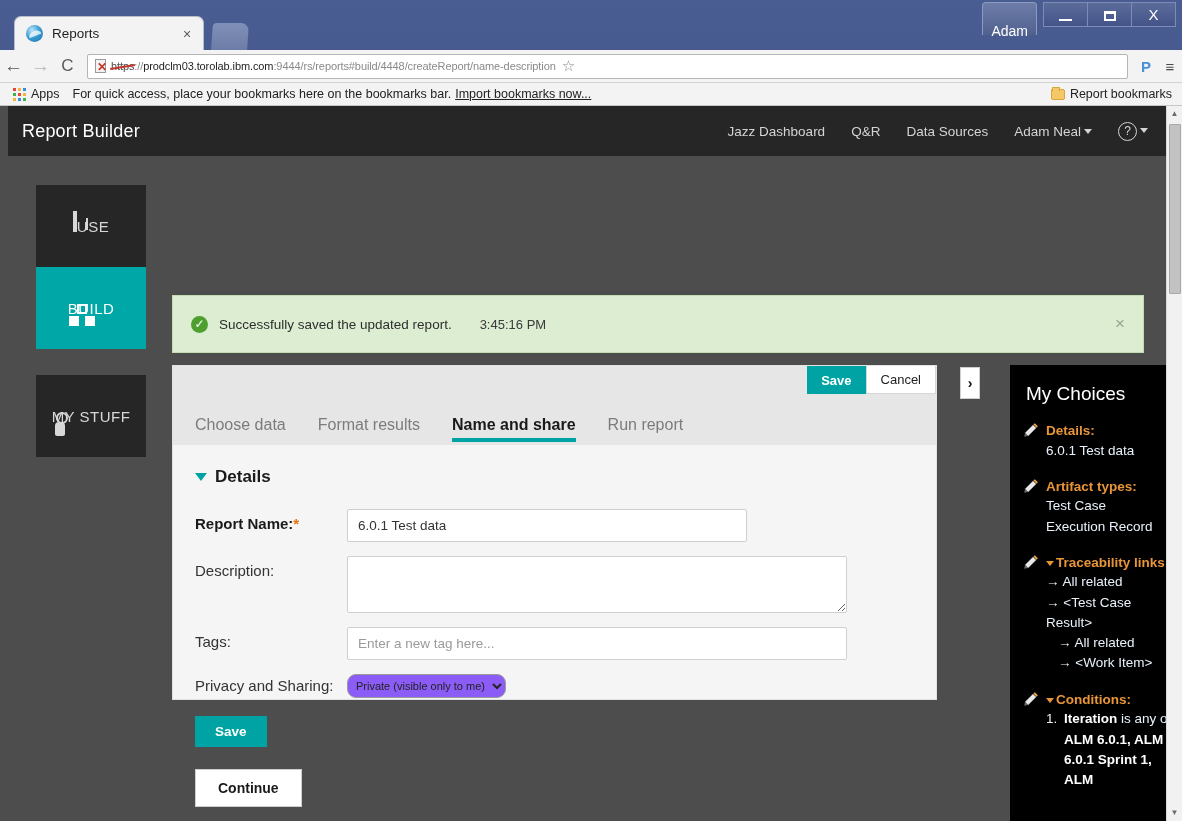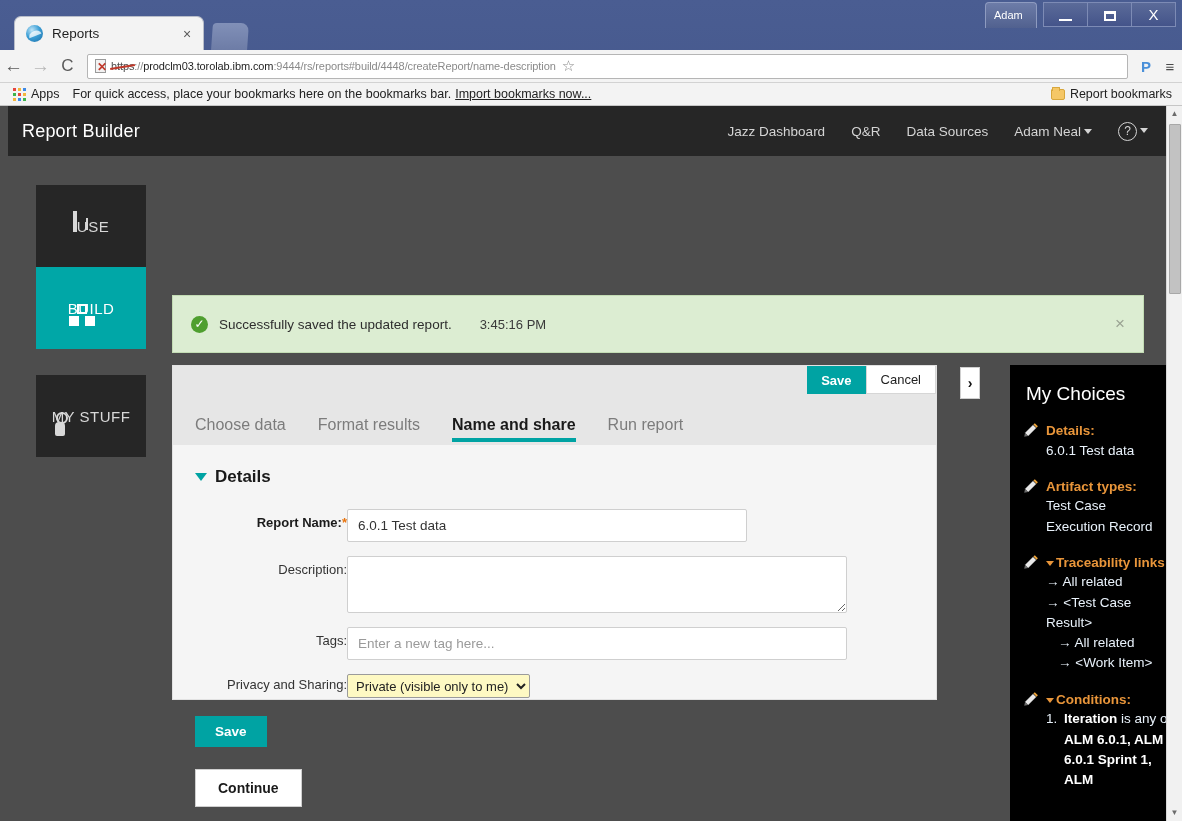--- a/index.html
+++ b/index.html
@@ -15,25 +15,25 @@
     position: absolute; inset: 0;
     background: linear-gradient(180deg, #4a5d92 0%, #3d4f82 40%, #35477d 100%);
   }
   .titlebar {
     position: absolute; left: 0; top: 0; width: 1182px; height: 33px;
   }
   .win-controls {
     position: absolute; right: 6px; top: 2px; display: flex; align-items: flex-start; gap: 0;
   }
   .profile-chip {
-    height: 26px; min-width: 52px; padding: 0 8px;
+    height: 26px; min-width: 52px; padding: 16px 8px;
     background: linear-gradient(180deg,#6d7ca8,#51618f);
     border: 1px solid #8e9bc0; border-bottom: none;
     border-radius: 4px 4px 0 0;
-    color: #fff; font-size: 11px; line-height: 25px; text-align: left;
+    color: #fff; font-size: 14px; line-height: 25px; text-align: left;
     margin-right: 7px;
   }
   .winbtn {
     width: 45px; height: 25px;
     background: linear-gradient(180deg,#5b6b99,#44548a);
     border: 1px solid #7d8bb5;
     color: #fff; font-size: 13px; line-height: 23px; text-align: center;
     margin-left: -1px;
   }
   .winbtn.close { background: linear-gradient(180deg,#5b6b99,#44548a); font-size: 15px; }
@@ -222,37 +222,37 @@
   }
 
   .card-body { padding: 22px 0 0 22px; }
   .section-title { display: flex; align-items: center; font-size: 17px; font-weight: bold; color: #1a1a1a; }
   .tri-down {
     width: 0; height: 0; border-left: 6px solid transparent; border-right: 6px solid transparent;
     border-top: 8px solid #00a3a3; margin-right: 8px;
   }
   .form { margin-top: 22px; }
   .frow { display: flex; align-items: flex-start; margin-bottom: 14px; }
-  .flabel { width: 152px; font-size: 13px; color: #333; padding-top: 6px; flex: 0 0 auto; text-align: right; }
+  .flabel { width: 152px; font-size: 15px; color: #333; padding-top: 6px; flex: 0 0 auto; }
   .flabel.req { font-weight: bold; color: #1a1a1a; }
   .req-star { color: #e8730c; }
   .finput {
     width: 400px; height: 33px; border: 1px solid #cfcfcf; background: #fff;
     font-size: 13.5px; color: #333; padding: 0 10px; font-family: inherit; border-radius: 2px;
   }
   .finput.wide { width: 500px; }
   .ftext {
     width: 500px; height: 57px; border: 1px solid #cfcfcf; background: #fff;
     font-size: 13.5px; color: #333; padding: 6px 10px; font-family: inherit;
     border-radius: 2px; resize: vertical;
   }
   .finput::placeholder, .ftext::placeholder { color: #9a9a9a; }
   .fselect {
-    height: 24px; border: 1px solid #9b9b9b; background: #fef9c3; font-size: 13px;
-    color: #222; font-family: inherit; padding: 0 4px; border-radius: 2px;
+    height: 24px; border: 1px solid #9b9b9b; background: #8b5cf6; font-size: 11px;
+    color: #222; font-family: inherit; padding: 0 4px; border-radius: 9px;
   }
   .btn-save-inline {
     background: #00a3a3; color: #fff; font-size: 13.5px; font-weight: bold;
     padding: 8px 20px; border: none; cursor: pointer; margin-top: 4px;
   }
   .btn-continue {
     background: #fff; color: #1a1a1a; font-size: 14px; font-weight: bold;
     padding: 10px 22px; border: 1px solid #cfcfcf; cursor: pointer; margin-top: 22px;
   }
 

